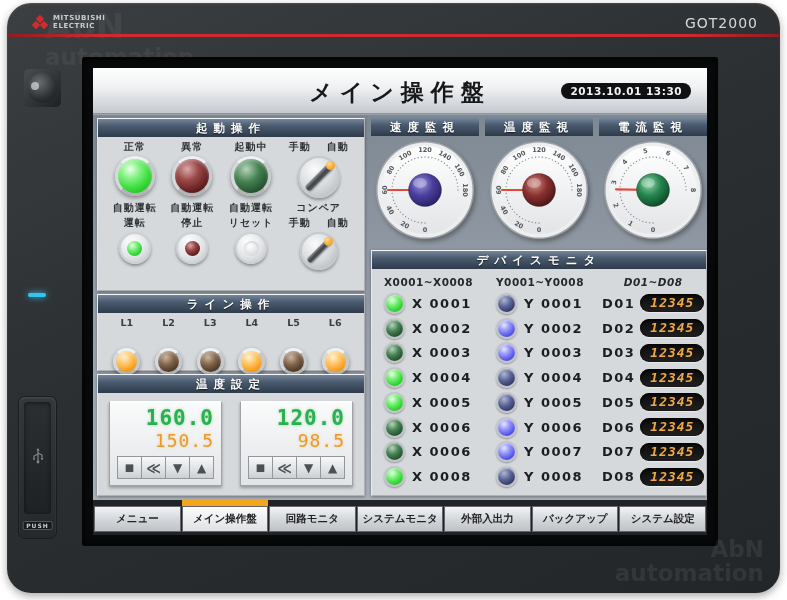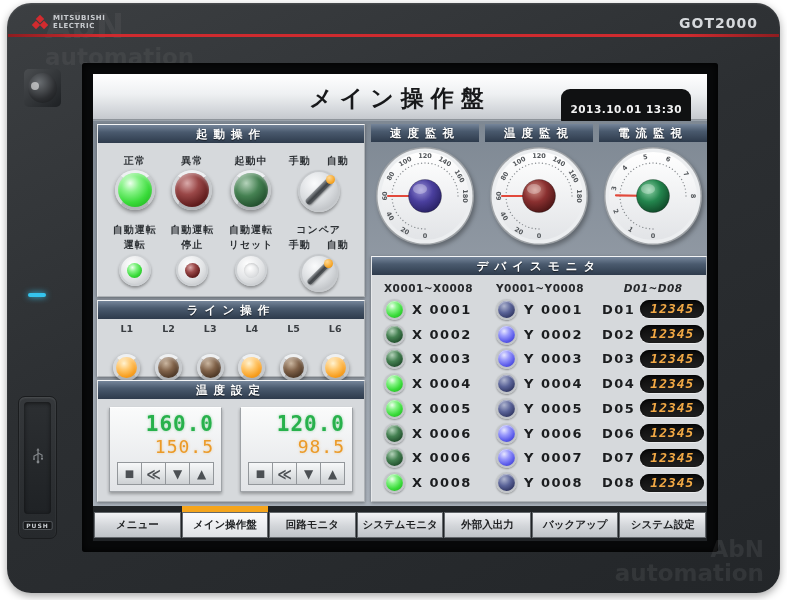--- a/index.html
+++ b/index.html
@@ -11,21 +11,21 @@
           box-shadow:0 3px 8px rgba(0,0,0,.35), inset 0 1px 2px rgba(255,255,255,.12);}
   .redline{position:absolute;left:1px;right:1px;top:31px;height:3px;
            background:linear-gradient(90deg,#8e1d20,#cf2b2f 12%,#cf2b2f 88%,#8e1d20);}
   .brand{position:absolute;left:26px;top:12px;display:flex;gap:5px;align-items:center;}
   .mark{position:relative;width:15px;height:14px;}
   .mark i{position:absolute;width:6px;height:6px;background:#d22b2f;transform:rotate(45deg);}
   .mark i:nth-child(1){left:4px;top:0;}
   .mark i:nth-child(2){left:0;top:6px;}
   .mark i:nth-child(3){left:8px;top:6px;}
   .brand-text{color:#c9ccd0;font-size:7px;font-weight:bold;line-height:7.5px;letter-spacing:.6px;}
-  .model{position:absolute;right:22px;top:12px;color:#d6d9dc;font-size:14px;font-weight:bold;letter-spacing:1px;}
+  .model{position:absolute;right:22px;top:12px;color:#d6d9dc;font-size:14px;font-weight:normal;letter-spacing:1px;}
   .sensor{position:absolute;left:17px;top:66px;width:37px;height:38px;border-radius:5px;
           background:linear-gradient(135deg,#4a4d50,#1d2023);}
   .sensor::before{content:"";position:absolute;inset:4px;border-radius:50%;
           background:radial-gradient(circle at 38% 32%,#6a6e72,#2c2e31 60%,#141618);}
   .sensor::after{content:"";position:absolute;left:7px;top:13px;width:8px;height:8px;border-radius:50%;
           background:rgba(255,255,255,.55);}
   .power-led{position:absolute;left:21px;top:290px;width:18px;height:4px;border-radius:2px;
           background:#35c4ee;box-shadow:0 0 6px #35c4ee;}
   .usb-cover{position:absolute;left:11px;top:393px;width:37px;height:141px;border-radius:7px;
           background:linear-gradient(180deg,#35383b,#26292c);border:1px solid #1a1c1e;
@@ -34,45 +34,45 @@
           background:linear-gradient(180deg,#2c2f32,#1f2225);box-shadow:inset 0 1px 4px rgba(0,0,0,.6);}
   .usb-glyph{position:absolute;left:50%;top:42%;transform:translate(-50%,-50%);}
   .push{position:absolute;left:50%;bottom:8px;transform:translateX(-50%);font-size:6px;font-weight:bold;
         color:#caced2;background:#17191b;border:1px solid #55595d;border-radius:2px;padding:0 3px;letter-spacing:1px;}
   .wm{position:absolute;font-weight:bold;line-height:1.05;pointer-events:none;}
   .wm-top{left:38px;top:6px;font-size:34px;color:rgba(255,255,255,.05);}
   .wm-top .l2{font-size:23px;display:block;}
   .wm-bottom{right:16px;bottom:8px;font-size:23px;text-align:right;color:rgba(255,255,255,.07);}
   .wm-bottom .l2{display:block;}
   
-  .lcd{position:absolute;left:75px;top:60px;width:636px;height:489px;background:#08090a;border-radius:3px;
+  .lcd{position:absolute;left:75px;top:54px;width:636px;height:489px;background:#08090a;border-radius:3px;
        box-shadow:inset 0 0 8px #000;}
   .display{position:absolute;left:11px;top:11px;width:614px;height:467px;background:#9aa2ab;overflow:hidden;}
   .titlebar{position:absolute;left:0;top:0;width:100%;height:46px;
         background:linear-gradient(180deg,#ffffff 0%,#eef0f2 45%,#c5c9ce 100%);border-bottom:1px solid #8e949a;box-sizing:border-box;}
   .title{position:absolute;left:0;right:0;top:9px;text-align:center;font-size:23px;font-weight:bold;
          color:#17181a;letter-spacing:7px;}
   .datetime{position:absolute;right:16px;top:15px;background:#101112;color:#f2f2f2;font-size:10.5px;
-        font-weight:bold;padding:14px 9px;border-radius:9px;letter-spacing:.5px;}
+        font-weight:bold;padding:2px 9px;border-radius:9px;letter-spacing:.5px;}
   .content{position:absolute;left:0;top:47px;width:614px;height:385px;
         background:linear-gradient(180deg,#7e8893 0%,#99a1ab 55%,#a9b1ba 100%);}
   .panel{position:absolute;background:#d6d9dc;box-shadow:0 1px 3px rgba(0,0,0,.35);
         border:1px solid #aeb2b6;border-top-color:#f4f5f6;border-left-color:#e6e8ea;box-sizing:border-box;}
   .hdr{height:18px;background:linear-gradient(180deg,#75859a 0%,#4a5a6e 40%,#2e3b4c 100%);
        color:#fff;font-size:11.5px;font-weight:bold;text-align:center;line-height:18px;letter-spacing:6px;
        text-shadow:0 1px 1px rgba(0,0,0,.6);white-space:nowrap;overflow:hidden;}
   .p-startup{left:4px;top:3px;width:268px;height:173px;}
   .p-line{left:4px;top:179px;width:268px;height:77px;}
   .p-temp{left:4px;top:259px;width:268px;height:122px;}
   .gauge-area{position:absolute;left:278px;top:3px;width:336px;height:130px;display:flex;gap:6px;}
   .gauge-block{flex:1;}
   .gauge-block svg{display:block;margin:4px auto 0;filter:drop-shadow(2px 3px 2px rgba(0,0,0,.3));}
   .p-device{left:278px;top:135px;width:336px;height:246px;}
   
-  .su-row{display:grid;grid-template-columns:1fr 1fr 1.05fr 1.3fr;padding:12px 8px 0 8px;}
+  .su-row{display:grid;grid-template-columns:1fr 1fr 1.05fr 1.3fr;padding:4px 8px 0 8px;}
   .su-cell{display:flex;flex-direction:column;align-items:center;gap:3px;}
   .su-label{font-size:10px;font-weight:bold;color:#2e3236;letter-spacing:1px;line-height:12px;white-space:nowrap;}
   .sel-labels{display:flex;gap:16px;}
   
   .lamp{border-radius:50%;border:3px solid;border-color:#eef0f2 #c6c9cc #b2b5b8 #d6d9dc;
         box-shadow:0 2px 4px rgba(0,0,0,.4), inset 0 2px 3px rgba(255,255,255,.35);box-sizing:border-box;}
   .sz40{width:40px;height:40px;}
   .sz27{width:27px;height:27px;}
   .green-on{background:radial-gradient(circle at 36% 30%,#edffed 0%,#86f386 28%,#3bdc3b 60%,#14a614 100%);}
   .red-off{background:radial-gradient(circle at 36% 30%,#d9aaaa 0%,#9a4848 35%,#601c1c 72%,#450f0f 100%);}

